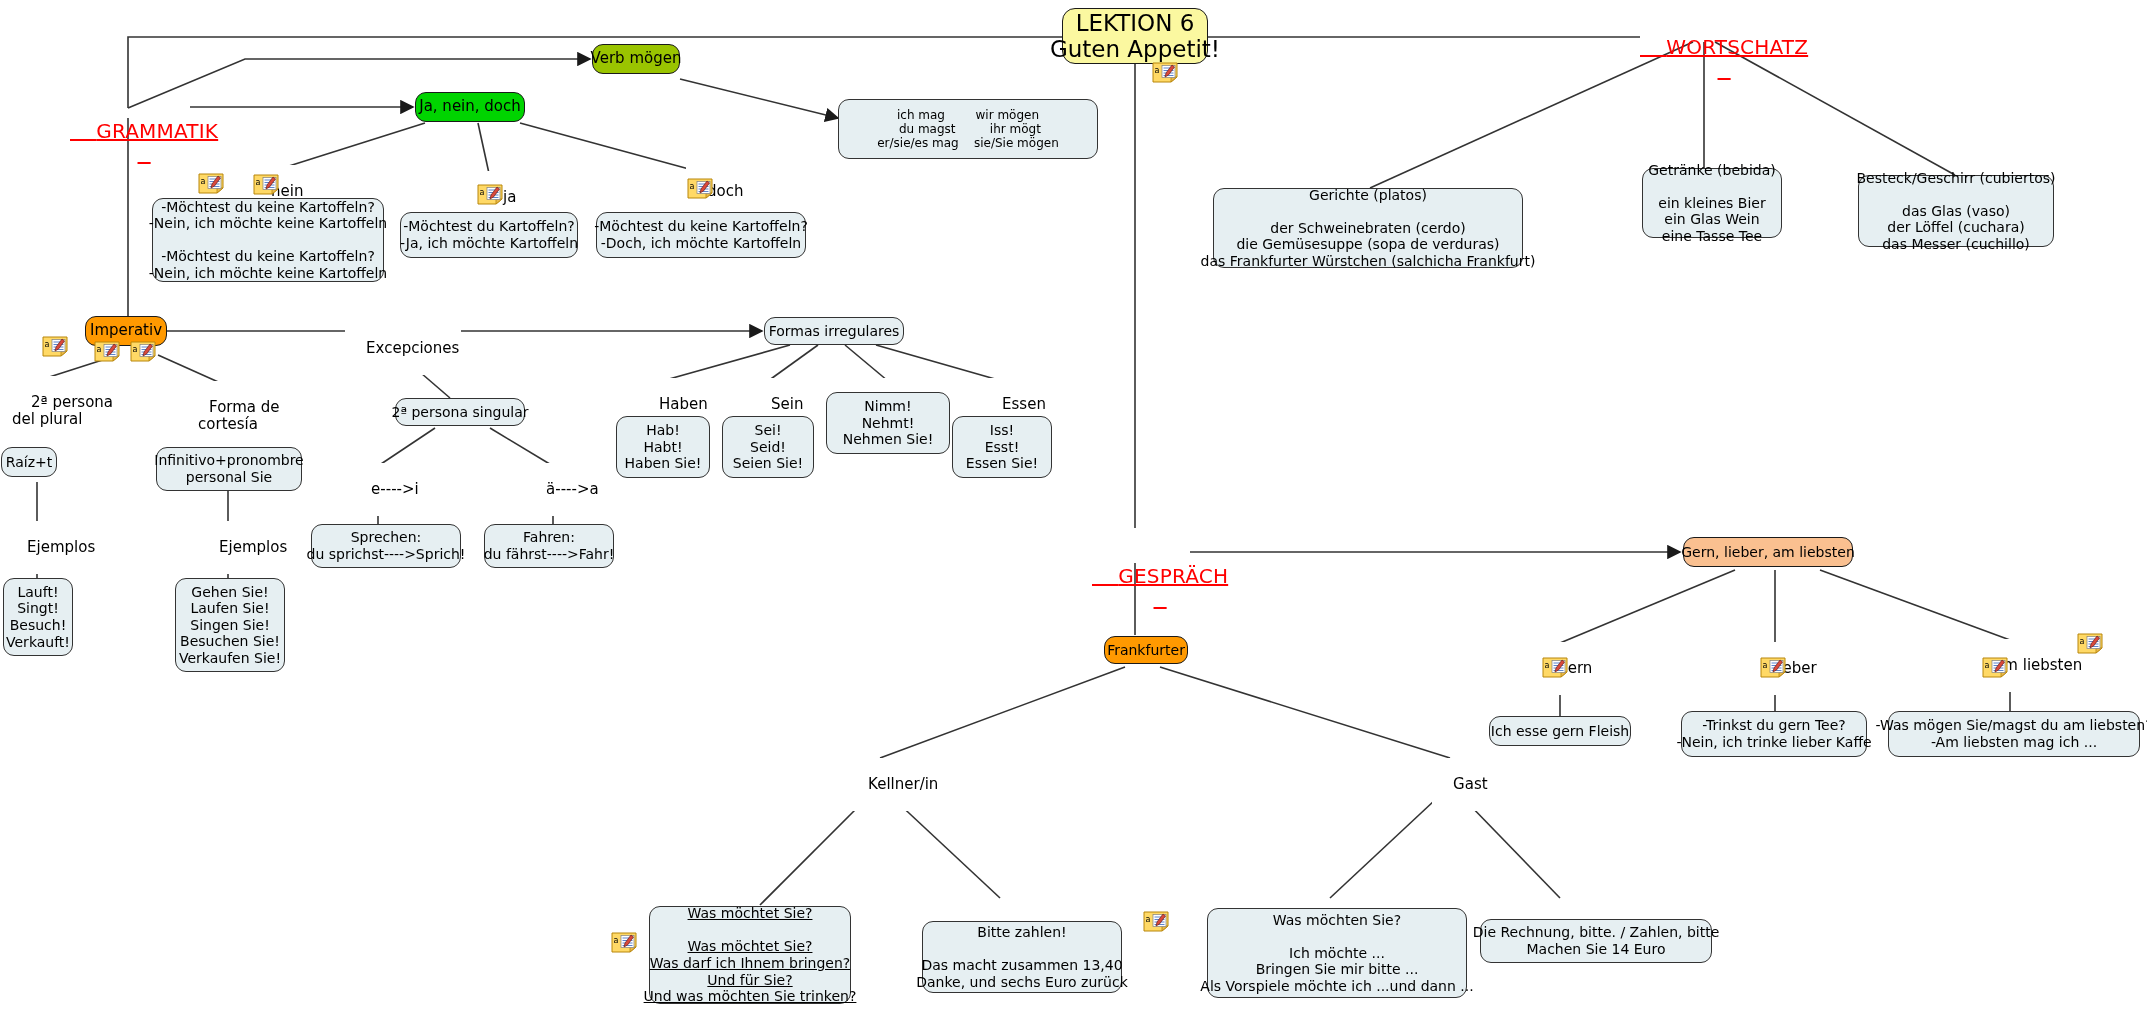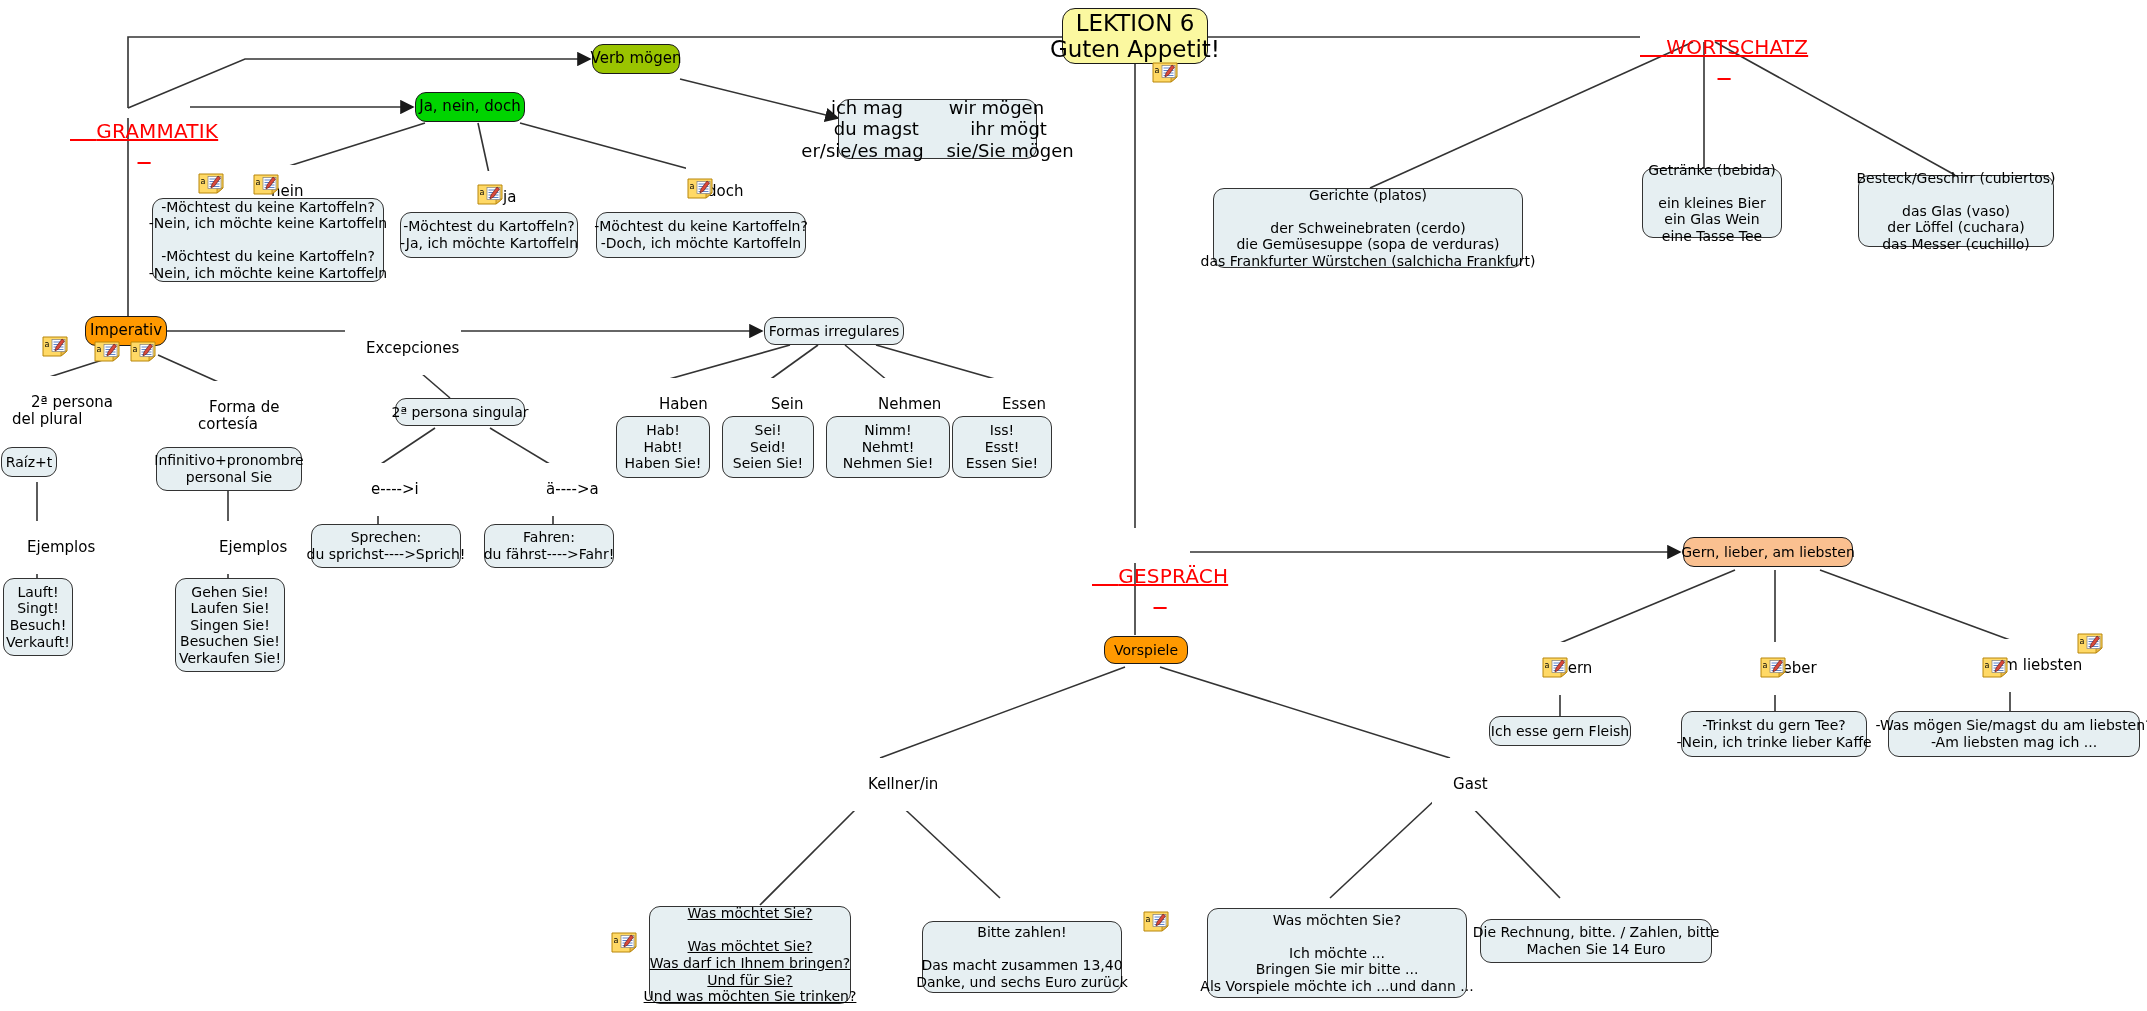--- a/index.html
+++ b/index.html
@@ -202,21 +202,21 @@
   </div>
 
   <div class="node redhead" style="left:1092px; top:541px;">
     <span>GESPRÄCH</span>
   </div>
 
   <div class="node box olive" style="left:592px; top:44px; width:88px; height:30px;">
     <span>Verb mögen</span>
   </div>
 
-  <div class="node box" style="left:838px; top:99px; width:199px; height:60px; font-size:18px;">
+  <div class="node box" style="left:838px; top:99px; width:260px; height:60px; font-size:12px;">
     <span>ich mag        wir mögen
  du magst         ihr mögt
 er/sie/es mag    sie/Sie mögen</span>
   </div>
 
   <div class="node box green" style="left:415px; top:92px; width:110px; height:30px;">
     <span>Ja, nein, doch</span>
   </div>
 
   <div class="node linklabel" style="left:250px; top:165px;">
@@ -438,21 +438,21 @@
   <div class="node box" style="left:616px; top:416px; width:94px; height:62px; font-size:14px;">
     <span>Hab!
 Habt!
 Haben Sie!</span>
   </div>
   <div class="node box" style="left:722px; top:416px; width:92px; height:62px; font-size:14px;">
     <span>Sei!
 Seid!
 Seien Sie!</span>
   </div>
-  <div class="node box" style="left:826px; top:416px; width:124px; height:62px; font-size:14px;">
+  <div class="node box" style="left:826px; top:392px; width:124px; height:62px; font-size:14px;">
     <span>Nimm!
 Nehmt!
 Nehmen Sie!</span>
   </div>
   <div class="node box" style="left:952px; top:416px; width:100px; height:62px; font-size:14px;">
     <span>Iss!
 Esst!
 Essen Sie!</span>
   </div>
 
@@ -476,21 +476,21 @@
 ein kleines Bier
 ein Glas Wein
 eine Tasse Tee</span>
   </div>
 
   <div class="node box peach" style="left:1683px; top:537px; width:170px; height:30px; font-size:14px;">
     <span>Gern, lieber, am liebsten</span>
   </div>
 
   <div class="node box orange" style="left:1104px; top:636px; width:84px; height:28px; font-size:14px;">
-    <span>Vorspiele</span>
+    <span>Frankfurter</span>
   </div>
 
   <div class="node linklabel" style="left:1535px; top:642px;">
     <span>Gern</span>
   </div>
   <div class="node linklabel" style="left:1749px; top:642px;">
     <span>Lieber</span>
   </div>
   <div class="node linklabel" style="left:1972px; top:639px;">
     <span>Am liebsten</span>

